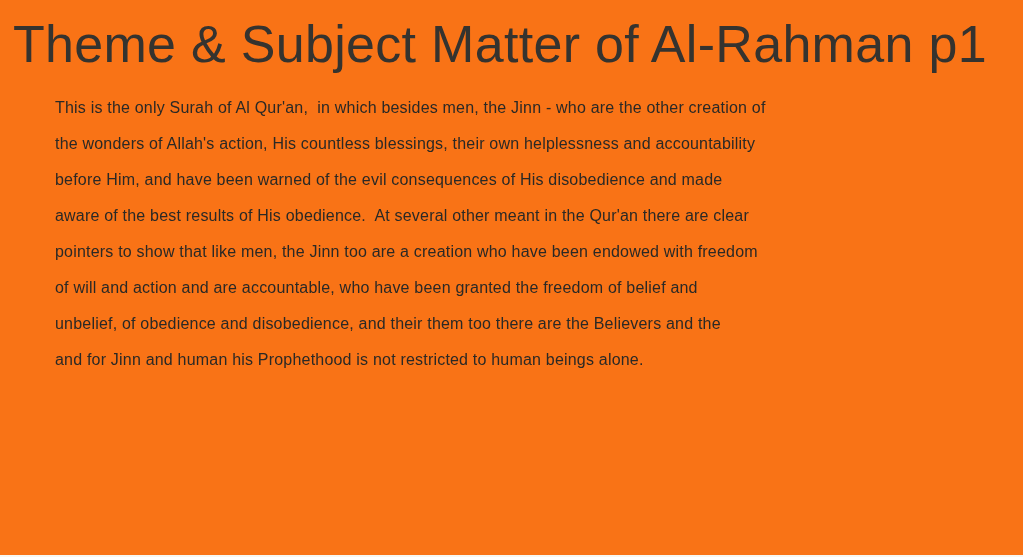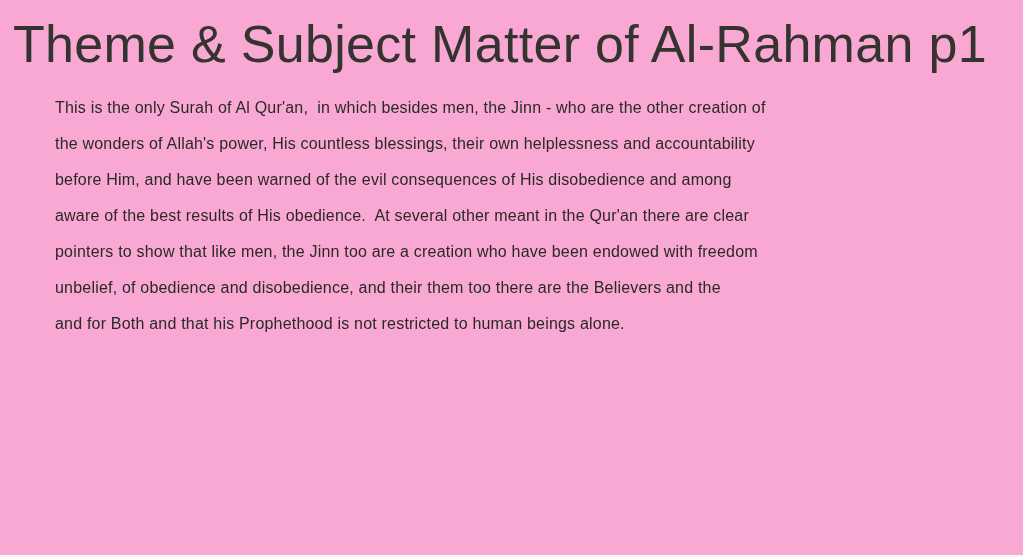--- a/index.html
+++ b/index.html
@@ -46,27 +46,28 @@
     left: 0;
     bottom: 0;
     width: 100%;
     height: 2px;
     background: #f8f7f1;
   }
 </style>
 </head>
 <body>
 
-<div class="slide" style="background: #f9a8d4;">
+<div class="slide" style="background: #f97316;">
   <h1 class="title" style="color: rgb(53, 51, 47);">Theme &amp; Subject Matter of Al-Rahman p1</h1>
 
   <div class="body">
     <div class="line" style="color: rgb(42, 41, 38);">This is the only Surah of Al Qur'an,  in which besides men, the Jinn - who are the other creation of</div>
-    <div class="line" style="color: rgb(42, 41, 38);">the wonders of Allah's power, His countless blessings, their own helplessness and accountability</div>
-    <div class="line" style="color: rgb(42, 41, 38);">before Him, and have been warned of the evil consequences of His disobedience and among</div>
+    <div class="line" style="color: rgb(42, 41, 38);">the wonders of Allah's action, His countless blessings, their own helplessness and accountability</div>
+    <div class="line" style="color: rgb(42, 41, 38);">before Him, and have been warned of the evil consequences of His disobedience and made</div>
     <div class="line" style="color: rgb(42, 41, 38);">aware of the best results of His obedience.  At several other meant in the Qur'an there are clear</div>
     <div class="line" style="color: rgb(42, 41, 38);">pointers to show that like men, the Jinn too are a creation who have been endowed with freedom</div>
+    <div class="line" style="color: rgb(42, 41, 38);">of will and action and are accountable, who have been granted the freedom of belief and</div>
     <div class="line" style="color: rgb(42, 41, 38);">unbelief, of obedience and disobedience, and their them too there are the Believers and the</div>
-    <div class="line" style="color: rgb(42, 41, 38);">and for Both and that his Prophethood is not restricted to human beings alone.</div>
+    <div class="line" style="color: rgb(42, 41, 38);">and for Jinn and human his Prophethood is not restricted to human beings alone.</div>
   </div>
 
   <div class="bottom-edge" style="background: rgb(248, 247, 241);"></div>
 </div>
 
 </body></html>

